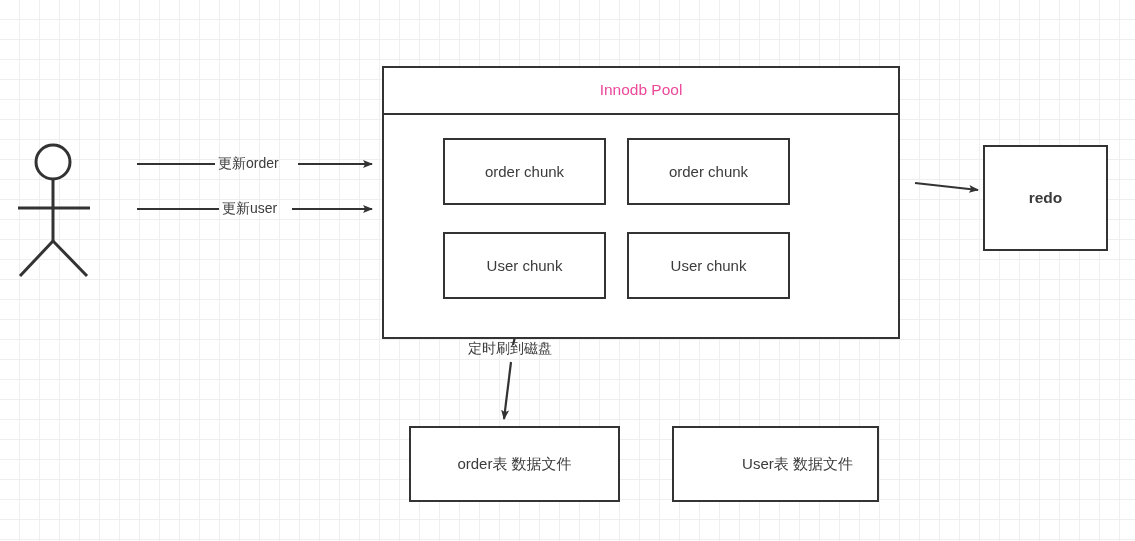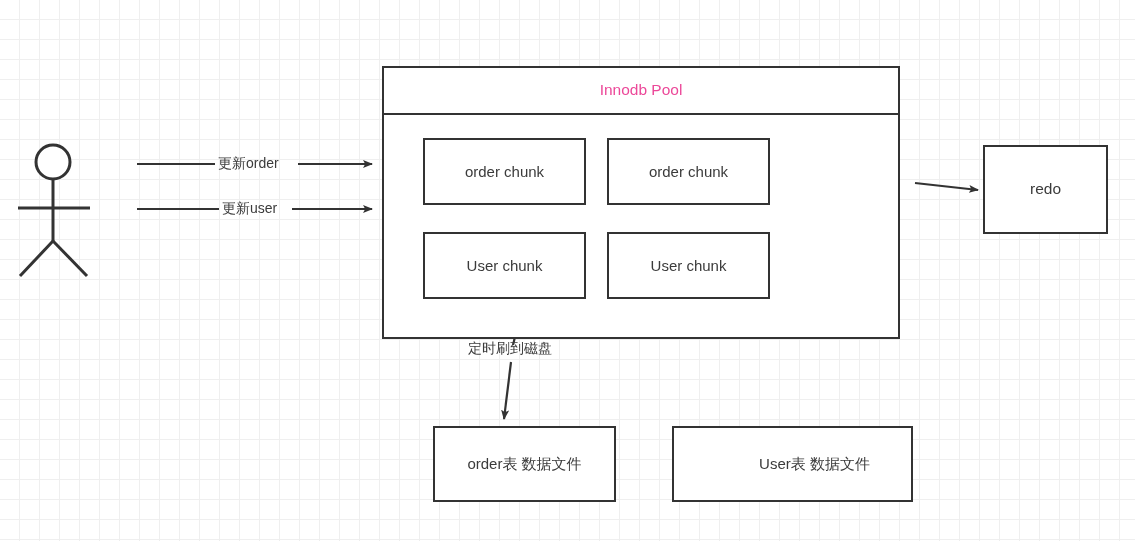--- a/index.html
+++ b/index.html
@@ -84,45 +84,46 @@
   .chunk-box {
     position: absolute;
     box-sizing: border-box;
     border: 2.5px solid #333333;
     background: #ffffff;
     display: flex;
     align-items: center;
     justify-content: center;
     color: #3b3b3b;
     font-size: 15px;
+    margin-left: 20px;
   }
   #chunk-0 { left: 39px; top: 23px; width: 163px; height: 67px; }
   #chunk-1 { left: 223px; top: 23px; width: 163px; height: 67px; }
   #chunk-2 { left: 39px; top: 117px; width: 163px; height: 67px; }
   #chunk-3 { left: 223px; top: 117px; width: 163px; height: 67px; }
 
   #redo-box {
     left: 983px;
     top: 145px;
     width: 125px;
-    height: 89px;
+    height: 106px;
     font-size: 15.5px;
+    font-weight: bold;
   }
   #file-box-order {
     left: 409px;
     top: 426px;
-    width: 183px;
+    width: 211px;
     height: 76px;
     font-size: 15px;
-    margin-left: 24px;
   }
   #file-box-user {
     left: 672px;
     top: 426px;
-    width: 241px;
+    width: 207px;
     height: 76px;
     font-size: 15px;
     padding-left: 44px;
   }
   .edge-label {
     position: absolute;
     color: #3b3b3b;
     font-size: 14px;
     background: transparent;
     white-space: nowrap;

